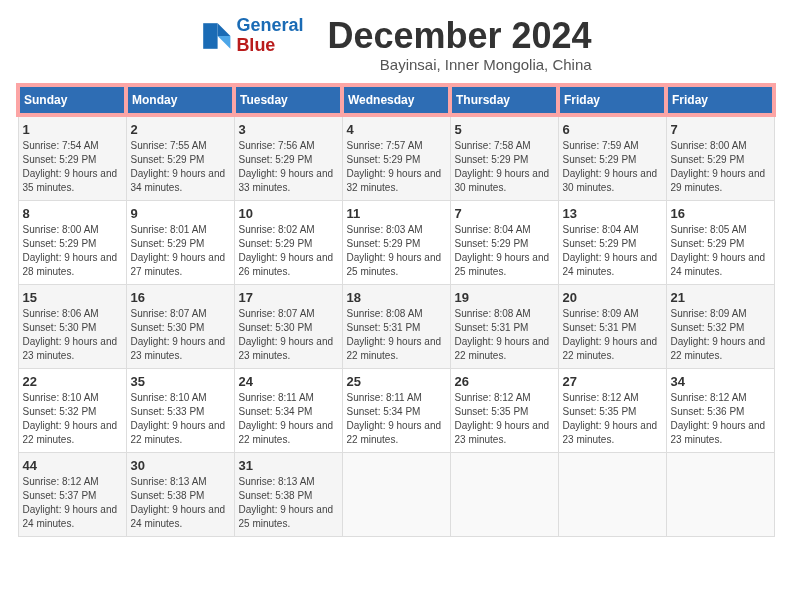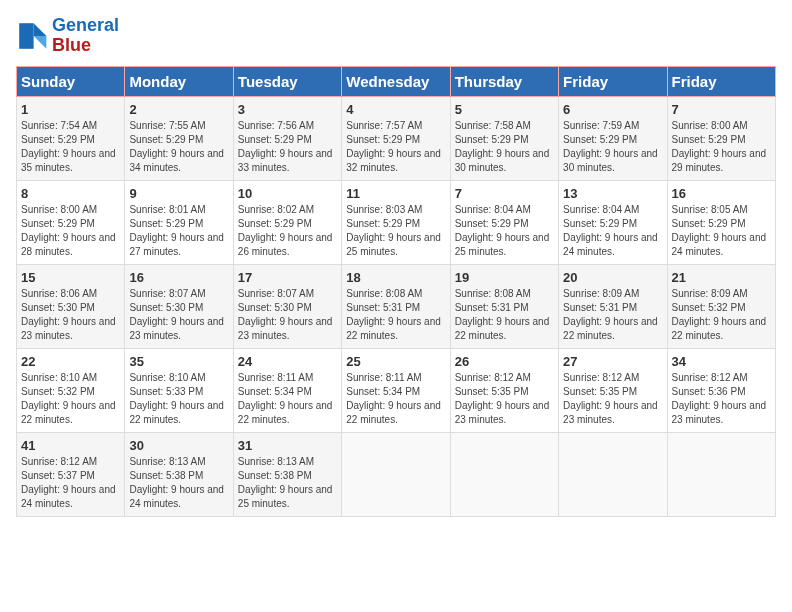--- a/index.html
+++ b/index.html
@@ -5,21 +5,21 @@
     * { box-sizing: border-box; margin: 0; padding: 0; }
     body {
       font-family: Arial, sans-serif;
       background: #fff;
       width: 792px;
       min-height: 612px;
       padding: 16px;
     }
     .header {
       display: flex;
-      justify-content: space-between;
+      justify-content: center;
       align-items: flex-start;
       margin-bottom: 10px;
       gap: 24px;
     }
     .logo {
       display: flex;
       align-items: center;
       gap: 4px;
     }
     .logo-text {
@@ -49,25 +49,25 @@
       color: #555;
     }
     table {
       width: 100%;
       border-collapse: collapse;
       table-layout: fixed;
     }
     thead tr th {
       background-color: #2e6db4;
       color: #fff;
-      font-size: 15px;
+      font-size: 12px;
       font-weight: bold;
       padding: 6px 4px;
       text-align: left;
-      border: 1px solid #fca5a5;
+      border: 4px solid #fca5a5;
     }
     tbody tr td {
       vertical-align: top;
       padding: 5px 4px;
       font-size: 10.5px;
       color: #333;
       border: 1px solid #ddd;
       height: 82px;
     }
     tbody tr:nth-child(odd) td {
@@ -98,20 +98,24 @@
   <div class="logo">
     <svg class="logo-icon" viewBox="0 0 40 40" xmlns="http://www.w3.org/2000/svg">
       <polygon points="22,4 38,20 22,20" fill="#1a6bb5"></polygon>
       <polygon points="22,20 38,20 38,36" fill="#4da6e8"></polygon>
       <rect x="4" y="4" width="18" height="32" fill="#1a6bb5"></rect>
     </svg>
     <div class="logo-text">
       <div><span>General</span></div>
       <div><span style="color:#b91c1c">Blue</span></div>
     </div>
+  </div>
+  <div class="title-block">
+    <div class="month-title">December 2024</div>
+    <div class="location-title">Bayinsai, Inner Mongolia, China</div>
   </div>
 </div>
 
 <table>
   <thead>
     <tr>
       <th>Sunday</th>
       <th>Monday</th>
       <th>Tuesday</th>
       <th>Wednesday</th>
@@ -236,21 +240,21 @@
           <span class="day-num">27</span>
           <div class="cell-content">Sunrise: 8:12 AM<br>Sunset: 5:35 PM<br>Daylight: 9 hours and 23 minutes.</div>
         </td>
         <td>
           <span class="day-num">34</span>
           <div class="cell-content">Sunrise: 8:12 AM<br>Sunset: 5:36 PM<br>Daylight: 9 hours and 23 minutes.</div>
         </td>
       </tr>
       <tr>
         <td>
-          <span class="day-num">41</span>
+          <span class="day-num">44</span>
           <div class="cell-content">Sunrise: 8:12 AM<br>Sunset: 5:37 PM<br>Daylight: 9 hours and 24 minutes.</div>
         </td>
         <td>
           <span class="day-num">30</span>
           <div class="cell-content">Sunrise: 8:13 AM<br>Sunset: 5:38 PM<br>Daylight: 9 hours and 24 minutes.</div>
         </td>
         <td>
           <span class="day-num">31</span>
           <div class="cell-content">Sunrise: 8:13 AM<br>Sunset: 5:38 PM<br>Daylight: 9 hours and 25 minutes.</div>
         </td>

